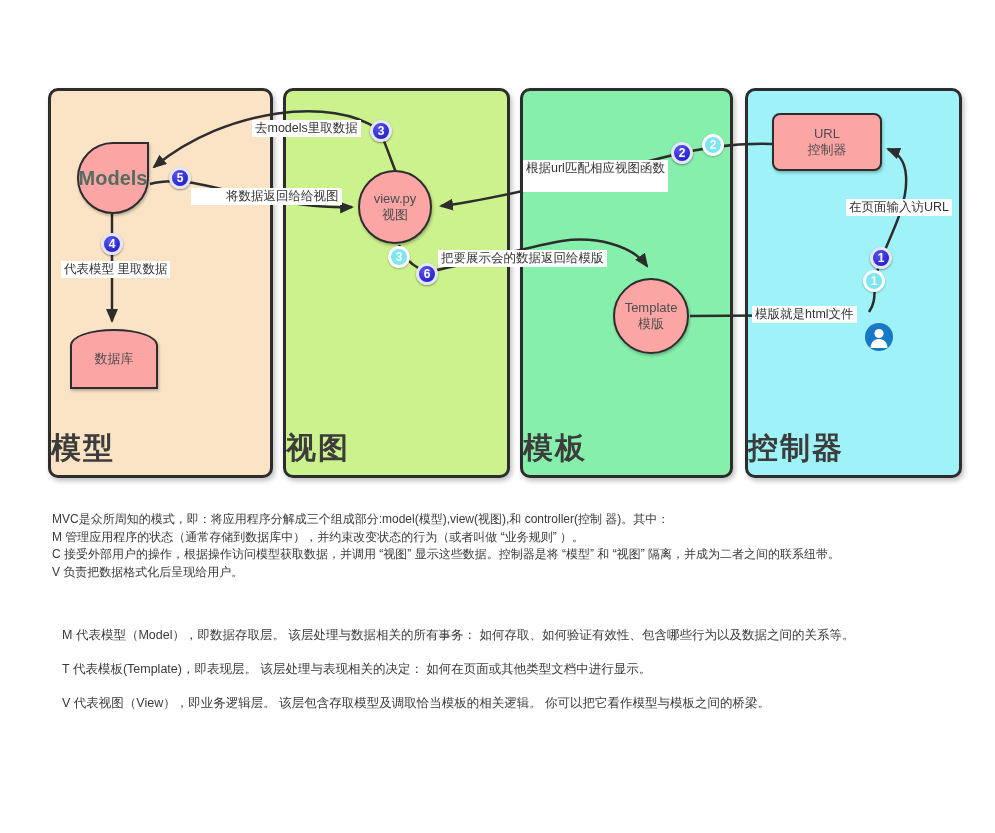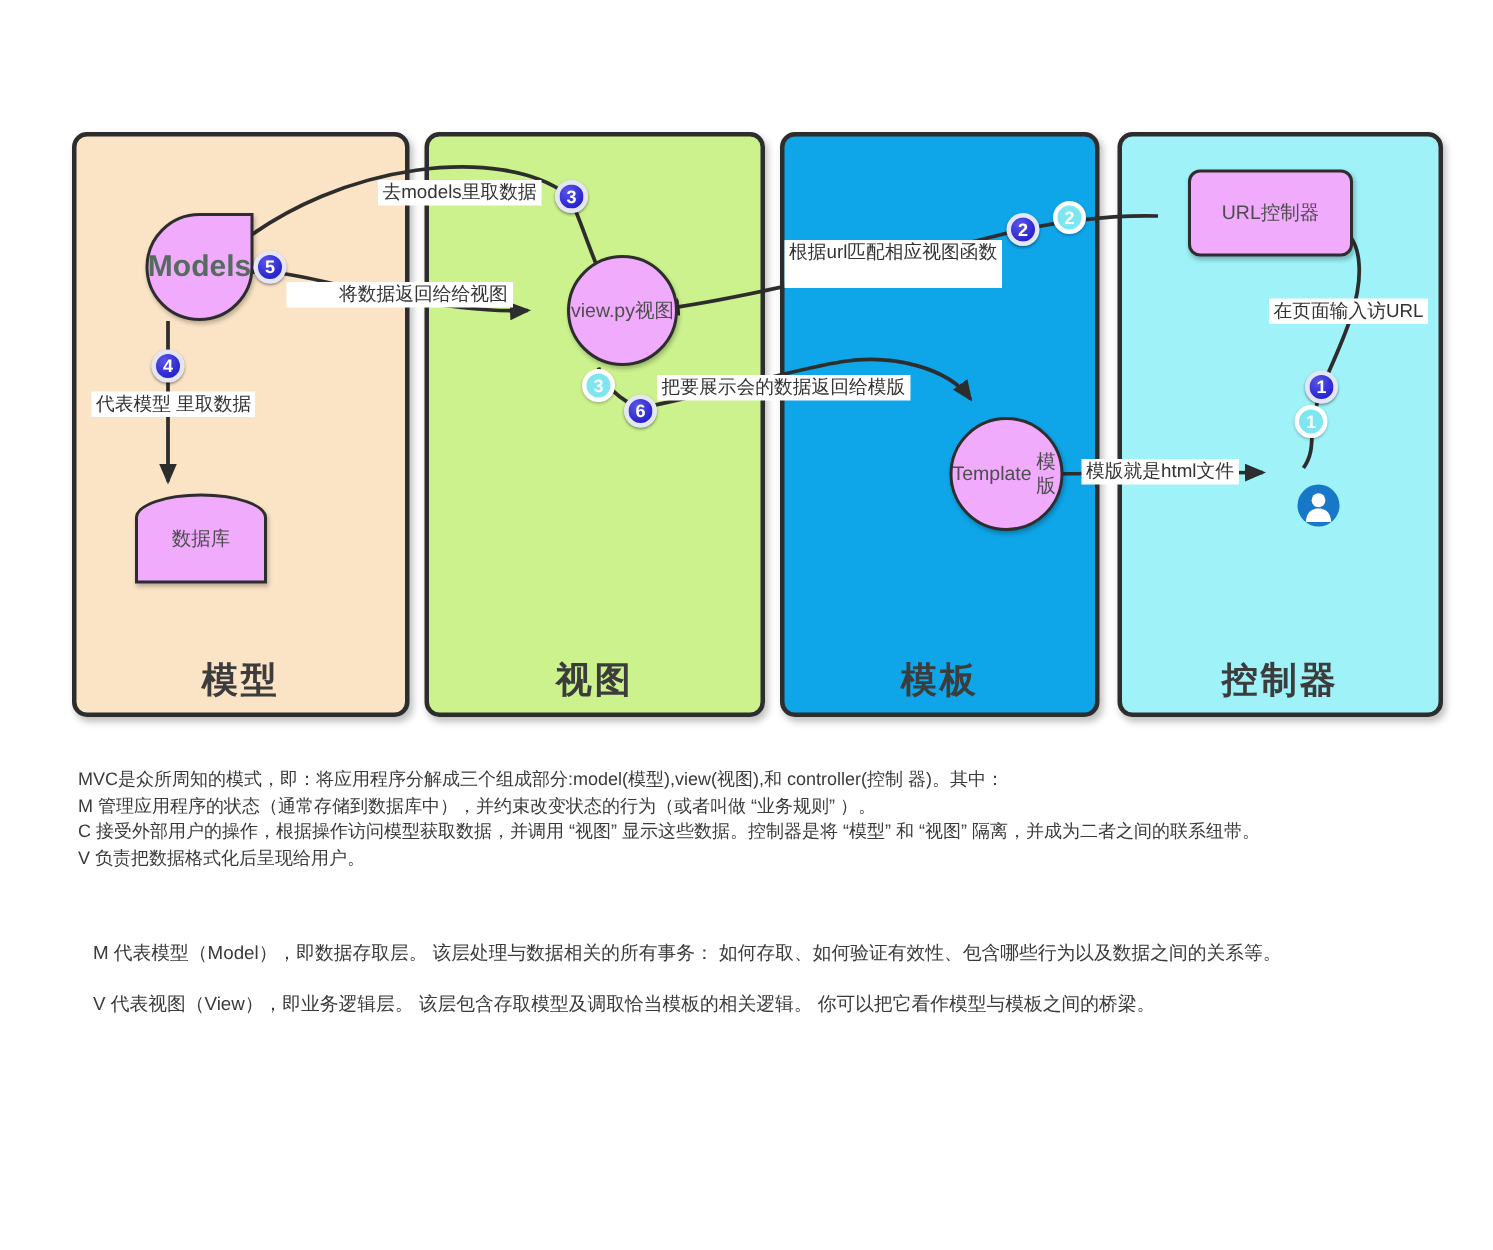--- a/index.html
+++ b/index.html
@@ -6,31 +6,31 @@
   .stage{
     position:relative;width:995px;height:833px;background:#fff;overflow:hidden;
     font-family:"Liberation Sans",sans-serif;color:#3a3a3a;
   }
   
   .panel{
     position:absolute;top:88px;height:390px;border:3px solid #2d2d2d;border-radius:10px;
     box-shadow:2px 3px 5px rgba(0,0,0,0.25);box-sizing:border-box;
   }
   .panel-title{
-    position:absolute;bottom:6px;left:0;width:100%;text-align:center;
-    font-size:24px;font-weight:bold;color:#3c3c3c;letter-spacing:2px;
+    position:absolute;bottom:6px;left:0;width:100%;text-align:left;
+    font-size:30px;font-weight:bold;color:#3c3c3c;letter-spacing:2px;
   }
   
   .arrows{position:absolute;left:0;top:0;width:995px;height:520px;pointer-events:none;}
   
   .node{
-    position:absolute;box-sizing:border-box;border:2.5px solid #2d2d2d;background:#f0abfc;
-    display:flex;flex-direction:row;align-items:center;justify-content:center;
+    position:absolute;box-sizing:border-box;border:2.5px solid #2d2d2d;background:#fca5a5;
+    display:flex;flex-direction:column;align-items:center;justify-content:center;
     font-size:13px;color:#546b5e;box-shadow:1px 2px 3px rgba(0,0,0,0.25);
-    text-align:center;line-height:16px;margin-left:20px;
+    text-align:center;line-height:16px;
   }
   .models-blob{left:77px;top:142px;width:72px;height:72px;border-radius:50% 0 50% 50%;font-size:20px;font-weight:bold;}
   .db-shape{left:70px;top:329px;width:88px;height:60px;border-radius:44px 44px 0 0 / 16px 16px 0 0;color:#4d4d4d;}
   .viewpy-circle{left:358px;top:170px;width:74px;height:74px;border-radius:50%;color:#4d4d4d;}
   .template-circle{left:613px;top:278px;width:76px;height:76px;border-radius:50%;color:#4d4d4d;}
   .url-box{left:772px;top:113px;width:110px;height:58px;border-radius:8px;color:#4d4d4d;}
   
   .flabel{
     position:absolute;background:#fff;color:#333;font-size:12.5px;line-height:15px;
     padding:1px 3px;white-space:nowrap;z-index:4;
@@ -60,21 +60,21 @@
 <body>
 
 <div class="stage">
 
   <div class="panel" style="left:48px;width:225px;background:#fbe3c5;">
     <div class="panel-title">模型</div>
   </div>
   <div class="panel" style="left:283px;width:227px;background:#cbf28c;">
     <div class="panel-title">视图</div>
   </div>
-  <div class="panel" style="left:520px;width:213px;background:#0ea5e9;">
+  <div class="panel" style="left:520px;width:213px;background:#86efac;">
     <div class="panel-title">模板</div>
   </div>
   <div class="panel" style="left:745px;width:217px;background:#9ef2f8;">
     <div class="panel-title">控制器</div>
   </div>
 
   <svg class="arrows" viewBox="0 0 995 520">
     <defs>
       <marker id="ah" markerUnits="userSpaceOnUse" markerWidth="14" markerHeight="12" refX="12" refY="6" orient="auto">
         <path d="M0,0 L14,6 L0,12 Z" fill="#2d2d2d"></path>
@@ -89,21 +89,21 @@
       <path d="M 690,316 L 842,315" marker-end="url(#ah)"></path>
       <path d="M 869,312 C 876,302 874,293 875,284 C 877,273 878,266 881,259 C 893,231 908,202 906,176 C 905,160 898,153 888,149" marker-end="url(#ah)"></path>
     </g>
   </svg>
 
   <div class="flabel" style="left:252px;top:120px;">去models里取数据</div>
   <div class="flabel" style="left:191px;top:188px;padding-left:35px;">将数据返回给给视图</div>
   <div class="flabel" style="left:61px;top:261px;">代表模型 里取数据</div>
   <div class="flabel tall" style="left:523px;top:160px;">根据url匹配相应视图函数</div>
   <div class="flabel" style="left:438px;top:250px;">把要展示会的数据返回给模版</div>
-  <div class="flabel" style="left:721px;top:306px;">模版就是html文件</div>
+  <div class="flabel" style="left:752px;top:306px;">模版就是html文件</div>
   <div class="flabel" style="left:846px;top:199px;">在页面输入访URL</div>
 
   <div class="node models-blob">
     <span>Models</span>
   </div>
   <div class="node db-shape">
     <span>数据库</span>
   </div>
   <div class="node viewpy-circle">
     <span>view.py</span>
@@ -143,16 +143,17 @@
 
   <div class="mvc-text">
     <p>MVC是众所周知的模式，即：将应用程序分解成三个组成部分:model(模型),view(视图),和 controller(控制 器)。其中：</p>
     <p>M 管理应用程序的状态（通常存储到数据库中），并约束改变状态的行为（或者叫做 “业务规则” ）。</p>
     <p>C 接受外部用户的操作，根据操作访问模型获取数据，并调用 “视图” 显示这些数据。控制器是将 “模型” 和 “视图” 隔离，并成为二者之间的联系纽带。</p>
     <p>V 负责把数据格式化后呈现给用户。</p>
   </div>
 
   <div class="django-text">
     <p class="item">M 代表模型（Model），即数据存取层。 该层处理与数据相关的所有事务： 如何存取、如何验证有效性、包含哪些行为以及数据之间的关系等。</p>
+    <p class="item">T 代表模板(Template)，即表现层。 该层处理与表现相关的决定： 如何在页面或其他类型文档中进行显示。</p>
     <p class="item">V 代表视图（View），即业务逻辑层。 该层包含存取模型及调取恰当模板的相关逻辑。 你可以把它看作模型与模板之间的桥梁。</p>
   </div>
 
 </div>
 
 </body></html>

